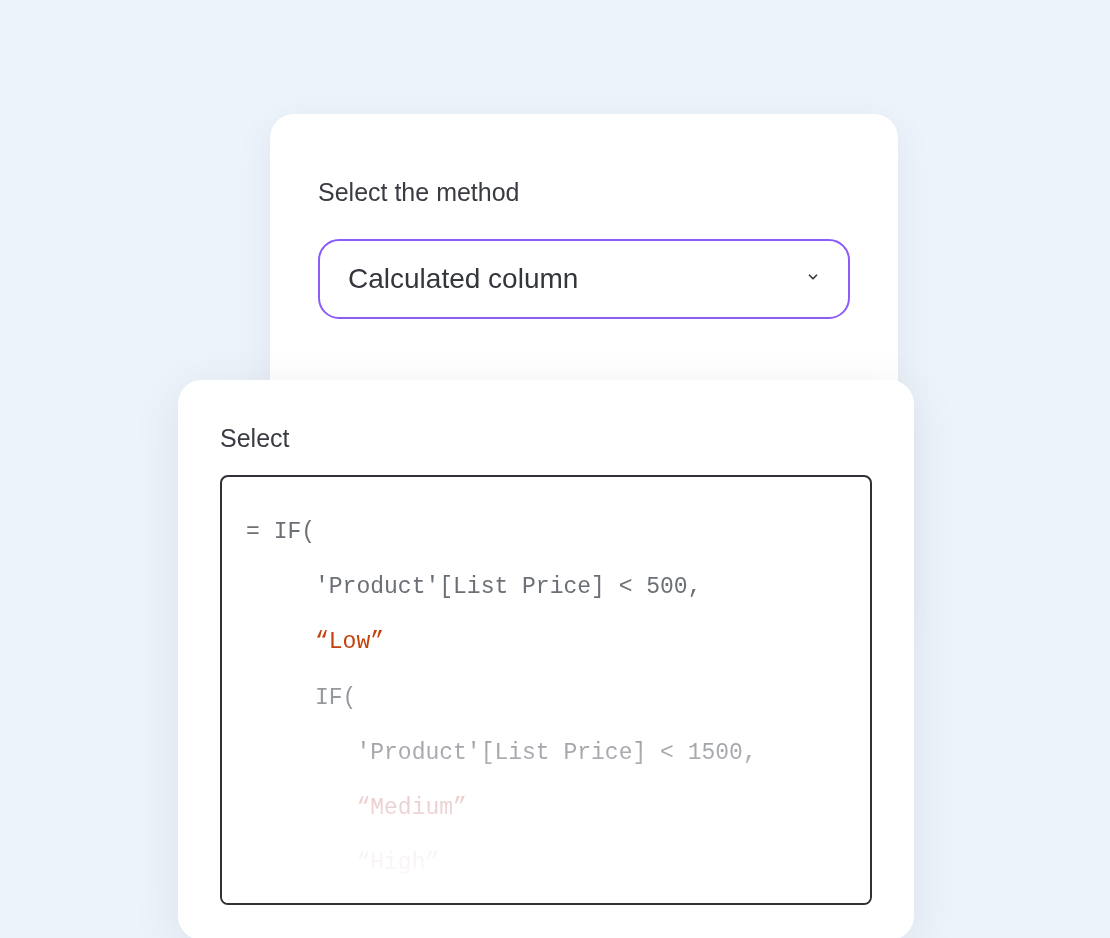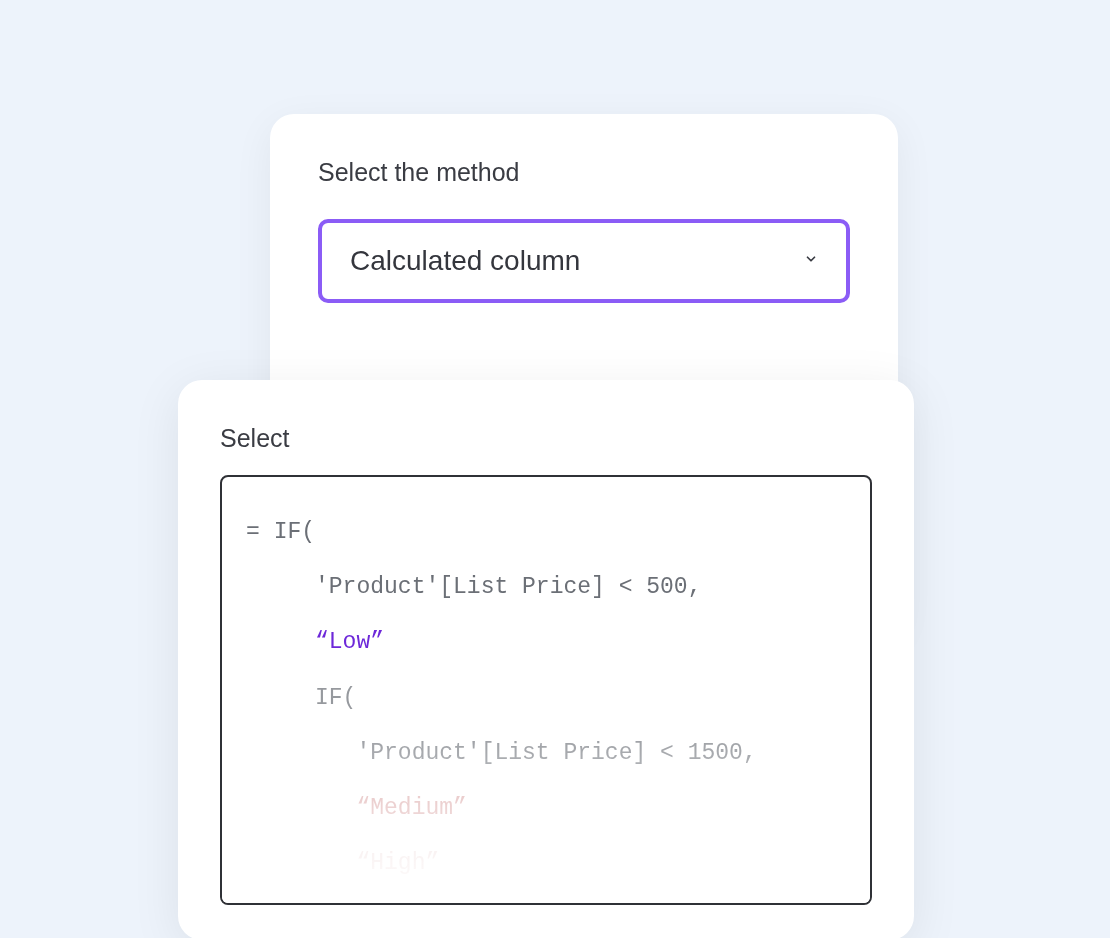--- a/index.html
+++ b/index.html
@@ -17,34 +17,34 @@
     }
     .card-back {
       position: absolute;
       top: 114px;
       left: 270px;
       width: 628px;
       height: 520px;
       background: #ffffff;
       border-radius: 24px;
       box-shadow: 0 10px 40px rgba(0,0,0,0.06);
-      padding: 44px 48px;
+      padding: 64px 48px;
     }
     .card-back .label {
       font-size: 25px;
       color: #3a3c43;
       font-weight: 500;
       margin-bottom: 22px;
     }
     .select-wrap {
       display: flex;
       align-items: center;
       justify-content: space-between;
-      border: 4px solid #8b5cf6;
-      border-radius: 10px;
+      border: 2px solid #8b5cf6;
+      border-radius: 21px;
       padding: 22px 28px;
       cursor: pointer;
       margin-top: 32px;
     }
     .select-value {
       font-size: 28px;
       color: #34363d;
       font-weight: 500;
     }
     .chevron-down {
@@ -86,21 +86,21 @@
       position: absolute;
       left: 0;
       right: 0;
       bottom: 0;
       height: 180px;
       background: linear-gradient(to bottom, rgba(255,255,255,0), rgba(255,255,255,1));
       pointer-events: none;
     }
     .tok-eq { color: #6b6f76; }
     .tok-fn { color: #6b6f76; text-align: right; }
-    .tok-str-low { color: #6d28d9; }
+    .tok-str-low { color: #c2410c; }
     .tok-str-med { color: #d08a8a; opacity: 0.7; }
     .tok-str-high { color: #d9aaaa; opacity: 0.5; }
     .tok-fade1 { opacity: 0.7; }
   </style>
 </head>
 <body>
 
 <div class="card-back">
   <div class="label">Select the method</div>
   <div class="select-wrap">

